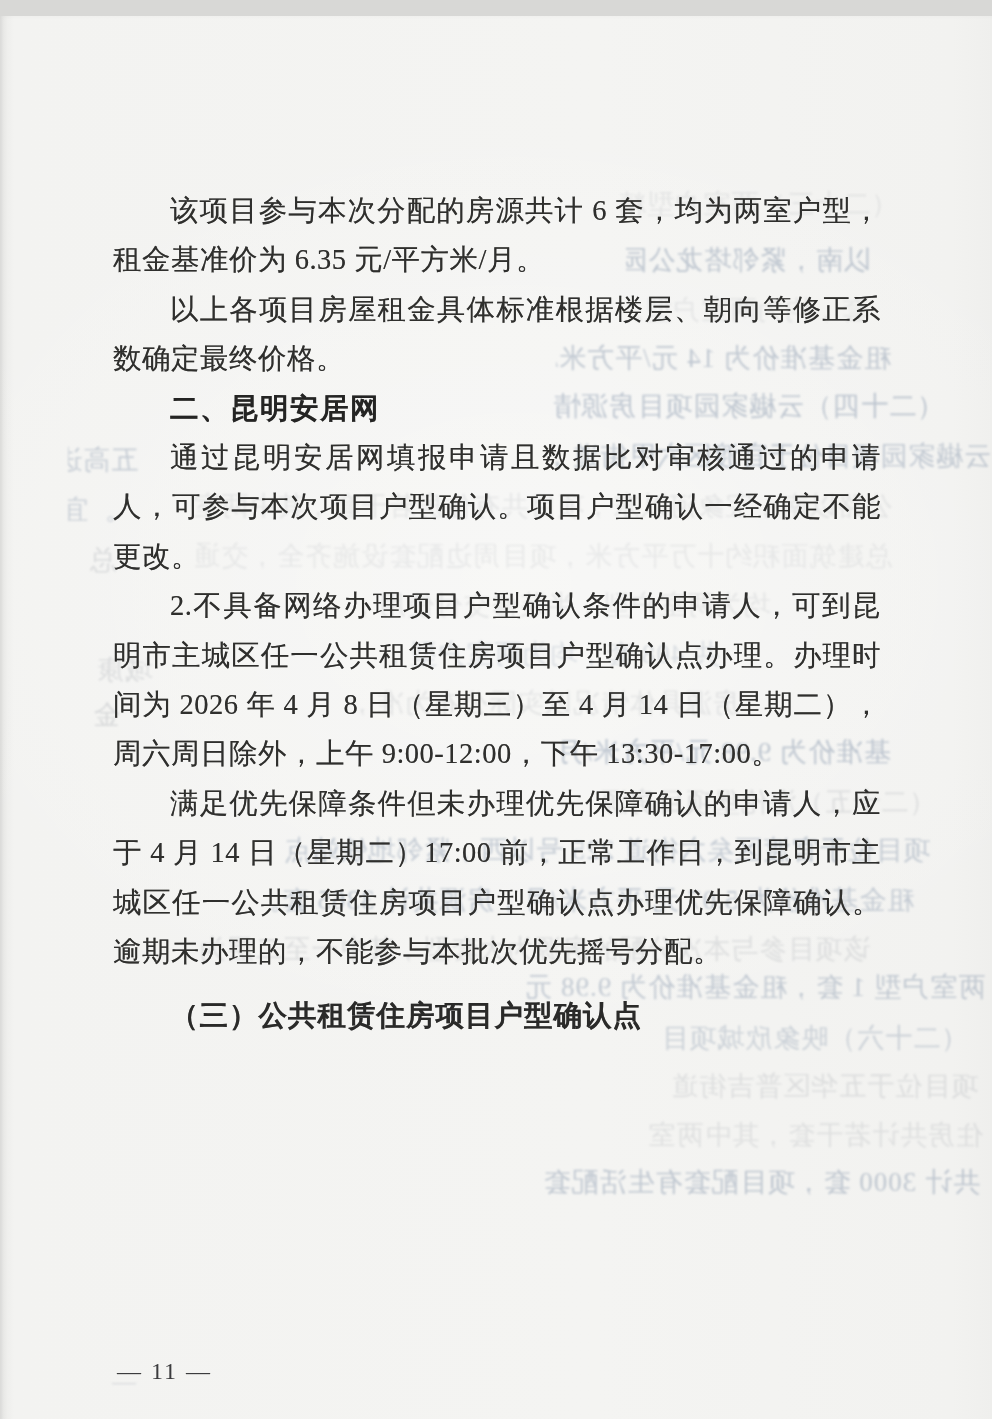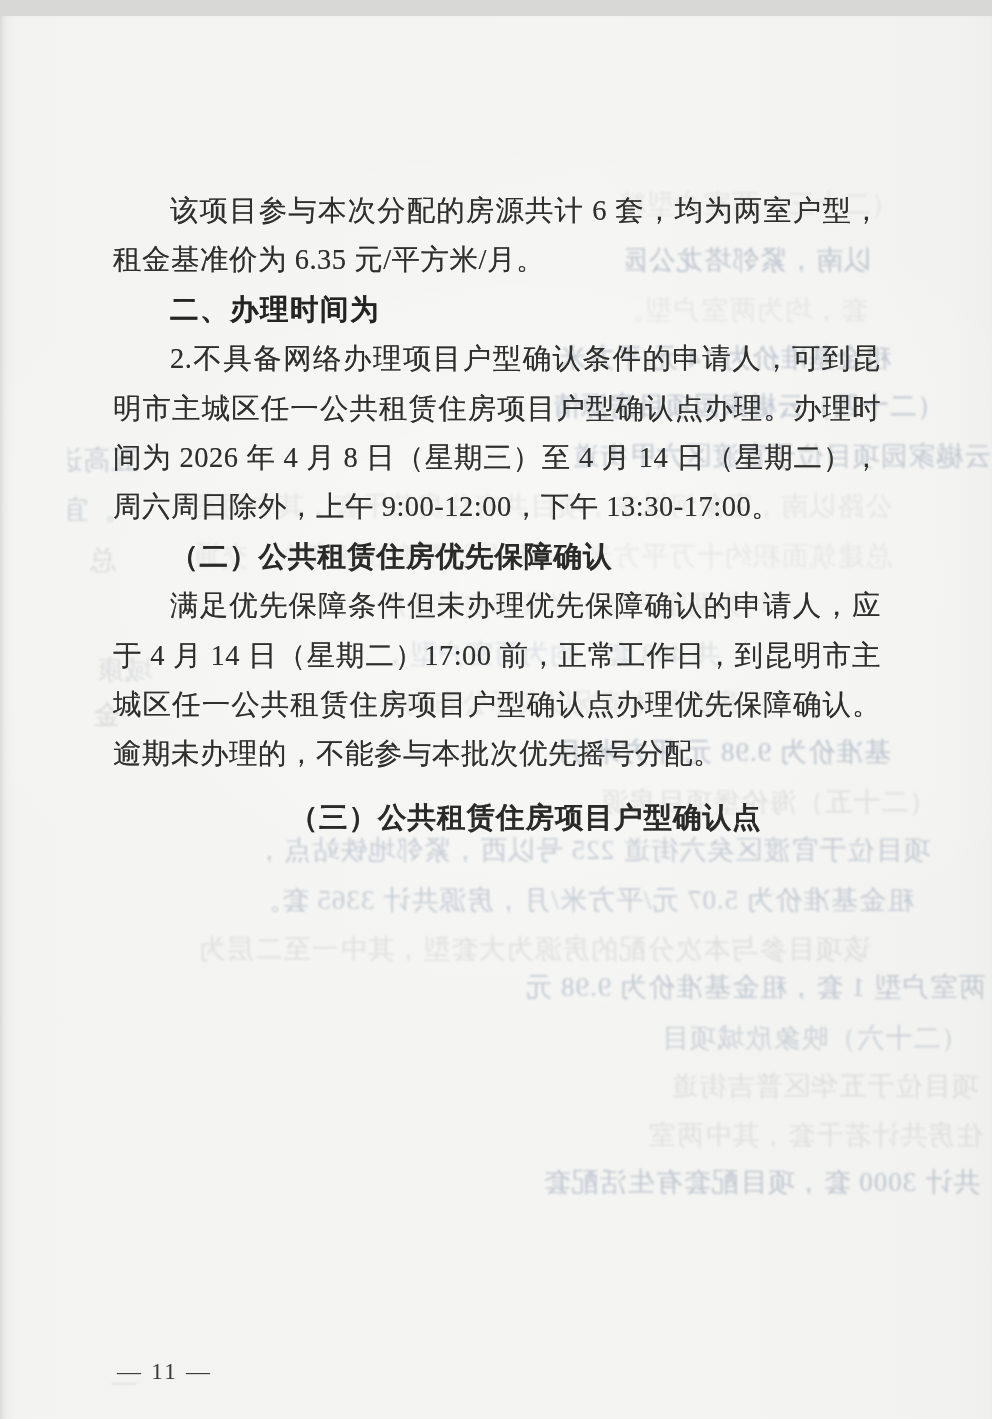--- a/index.html
+++ b/index.html
@@ -63,21 +63,21 @@
     color: #242423;
     letter-spacing: 1.5px;
     text-align: left;
   }
   .doc p.h2 {
     font-weight: 700;
     color: #2a2a29;
     letter-spacing: 1px;
     text-align: left;
   }
-  .doc p.gap { margin-top: 14px; text-align: center; }
+  .doc p.gap { margin-top: 14px; }
   
   .pageno {
     position: absolute;
     z-index: 2;
     left: 117px;
     top: 1342px;
     font-size: 24px;
     letter-spacing: 2px;
     color: #3c3c3e;
     font-family: "Liberation Serif", "DejaVu Serif", serif;
@@ -122,20 +122,21 @@
       <div class="bleed gray" style="top: 917px; left: 130px; width: 740px; opacity: 0.22;">该项目参与本次分配的房源为大套型，其中一至二层为</div>
       <div class="bleed blue" style="top: 955px; left: 430px; width: 555px; opacity: 0.38;">两室户型 1 套，租金基准价为 9.98 元</div>
       <div class="bleed blue" style="top: 1006px; left: 628px; width: 340px; opacity: 0.3;">（二十六）映象欣城项目</div>
       <div class="bleed gray" style="top: 1054px; left: 618px; width: 360px; opacity: 0.22;">项目位于五华区普吉街道</div>
       <div class="bleed gray" style="top: 1103px; left: 598px; width: 385px; opacity: 0.2;">住房共计若干套，其中两室</div>
       <div class="bleed blue" style="top: 1150px; left: 420px; width: 560px; opacity: 0.4;">共计 3000 套，项目配套有生活配套</div>
     </div>
   <div class="pageno-shadow">—</div>
   <main class="doc" id="doc">
       <p class="body">该项目参与本次分配的房源共计 6 套，均为两室户型，租金基准价为 6.35 元/平方米/月。</p>
-      <p class="h1">二、办理时间为</p>
+      <p class="body">以上各项目房屋租金具体标准根据楼层、朝向等修正系数确定最终价格。</p>
+      <p class="h1">二、昆明安居网</p>
+      <p class="body">通过昆明安居网填报申请且数据比对审核通过的申请人，可参与本次项目户型确认。项目户型确认一经确定不能更改。</p>
       <p class="body">2.不具备网络办理项目户型确认条件的申请人，可到昆明市主城区任一公共租赁住房项目户型确认点办理。办理时间为 2026 年 4 月 8 日（星期三）至 4 月 14 日（星期二），周六周日除外，上午 9:00-12:00，下午 13:30-17:00。</p>
-      <p class="h2">（二）公共租赁住房优先保障确认</p>
       <p class="body">满足优先保障条件但未办理优先保障确认的申请人，应于 4 月 14 日（星期二）17:00 前，正常工作日，到昆明市主城区任一公共租赁住房项目户型确认点办理优先保障确认。逾期未办理的，不能参与本批次优先摇号分配。</p>
       <p class="h2 gap">（三）公共租赁住房项目户型确认点</p>
     </main>
   <div class="pageno">— 11 —</div>
 </div>
 
 </body></html>

